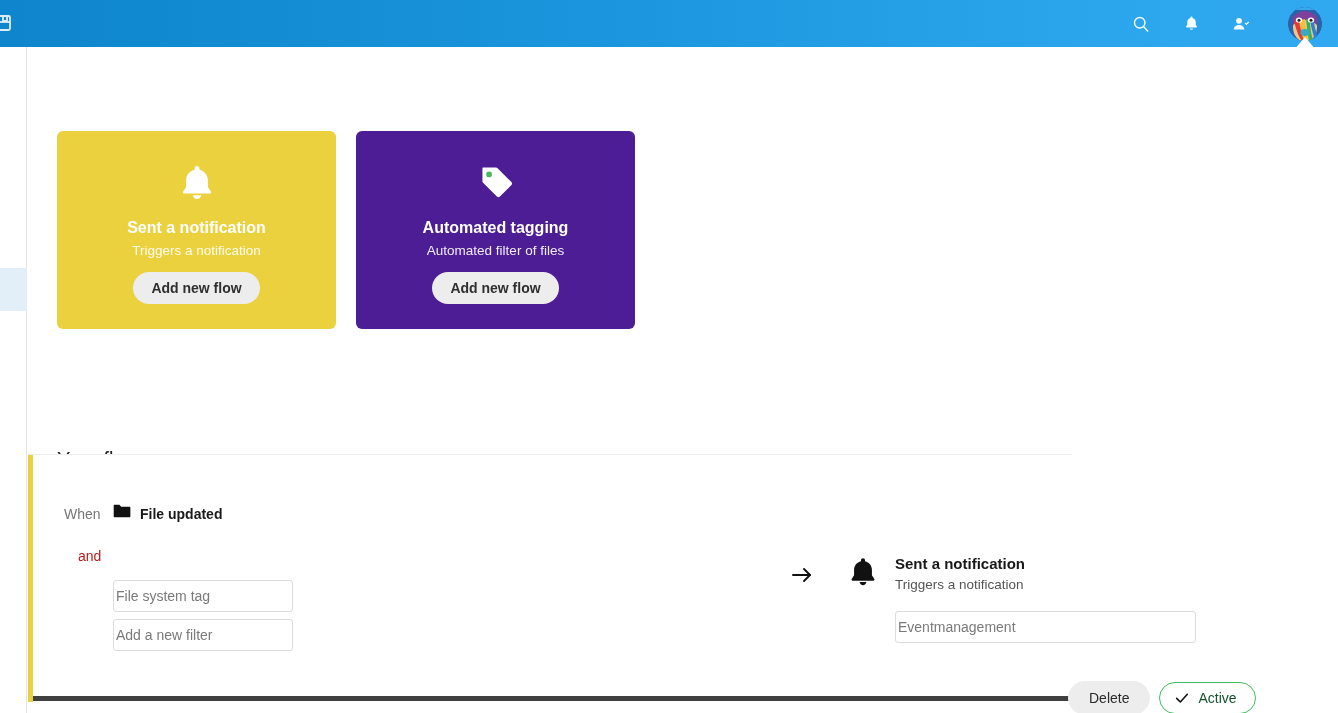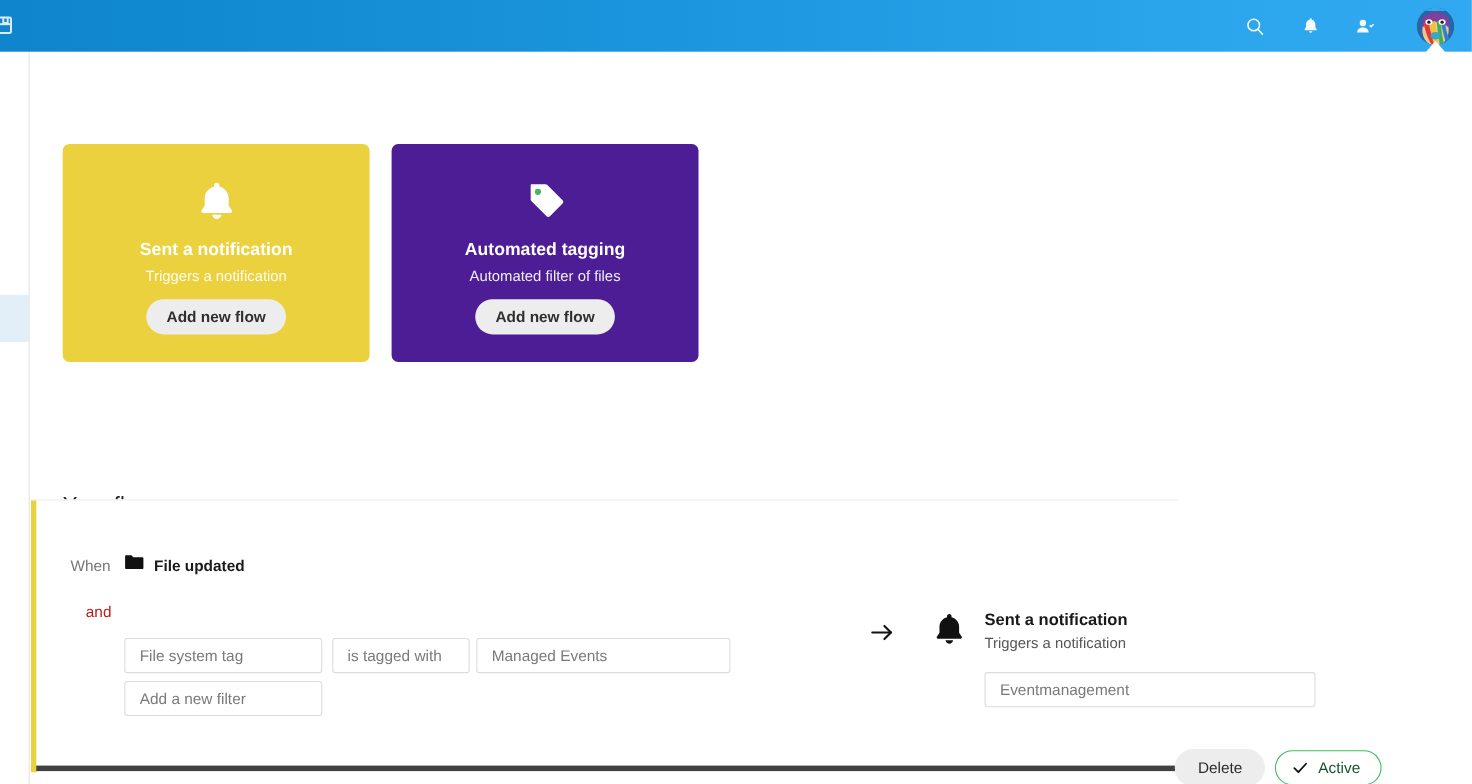--- a/index.html
+++ b/index.html
@@ -185,21 +185,21 @@
 
   .flow-input {
     position: absolute;
     background: #ffffff;
     border: 1px solid #dcdcdc;
     border-radius: 3px;
     height: 32px;
     font-size: 14px;
     font-family: "Liberation Sans", sans-serif;
     color: #555555;
-    padding: 0 13px;
+    padding: 0 2px;
     outline: none;
   }
   .flow-input::placeholder { color: #7a7a7a; opacity: 1; }
   #input-check          { left: 85px;  top: 125px; width: 180px; }
   #input-operator       { left: 274px; top: 125px; width: 125px; }
   #input-value          { left: 405px; top: 125px; width: 231px; }
   #input-add-filter     { left: 85px;  top: 164px; width: 180px; }
   #input-notification   { left: 867px; top: 156px; width: 301px; }
 
   #flow-arrow {
@@ -365,22 +365,20 @@
     <div id="flow-trigger">
       <span>
         <svg viewBox="0 0 20 16" width="18" height="15" fill="#111111">
           <path d="M0.8 1.6c0-.6.5-1.1 1.1-1.1h5.3l1.9 2.1h9.1c.6 0 1.1.5 1.1 1.1v9.7c0 .6-.5 1.1-1.1 1.1H1.9c-.6 0-1.1-.5-1.1-1.1z"></path>
         </svg>
       </span>
       <span class="trigger-label">File updated</span>
     </div>
 
     <input id="input-check" class="flow-input" type="text" placeholder="File system tag" style="">
-    <input id="input-operator" class="flow-input" type="text" placeholder="is tagged with" style="">
-    <input id="input-value" class="flow-input" type="text" placeholder="Managed Events" style="">
     <input id="input-add-filter" class="flow-input" type="text" placeholder="Add a new filter" style="">
 
     <span id="flow-arrow">
       <svg viewBox="0 0 24 24" width="24" height="24" fill="none" stroke="#111111" stroke-width="1.9" stroke-linecap="round" stroke-linejoin="round">
         <line x1="3" y1="12" x2="20" y2="12"></line>
         <polyline points="14,6 20,12 14,18"></polyline>
       </svg>
     </span>
 
     <span id="flow-action-icon">

